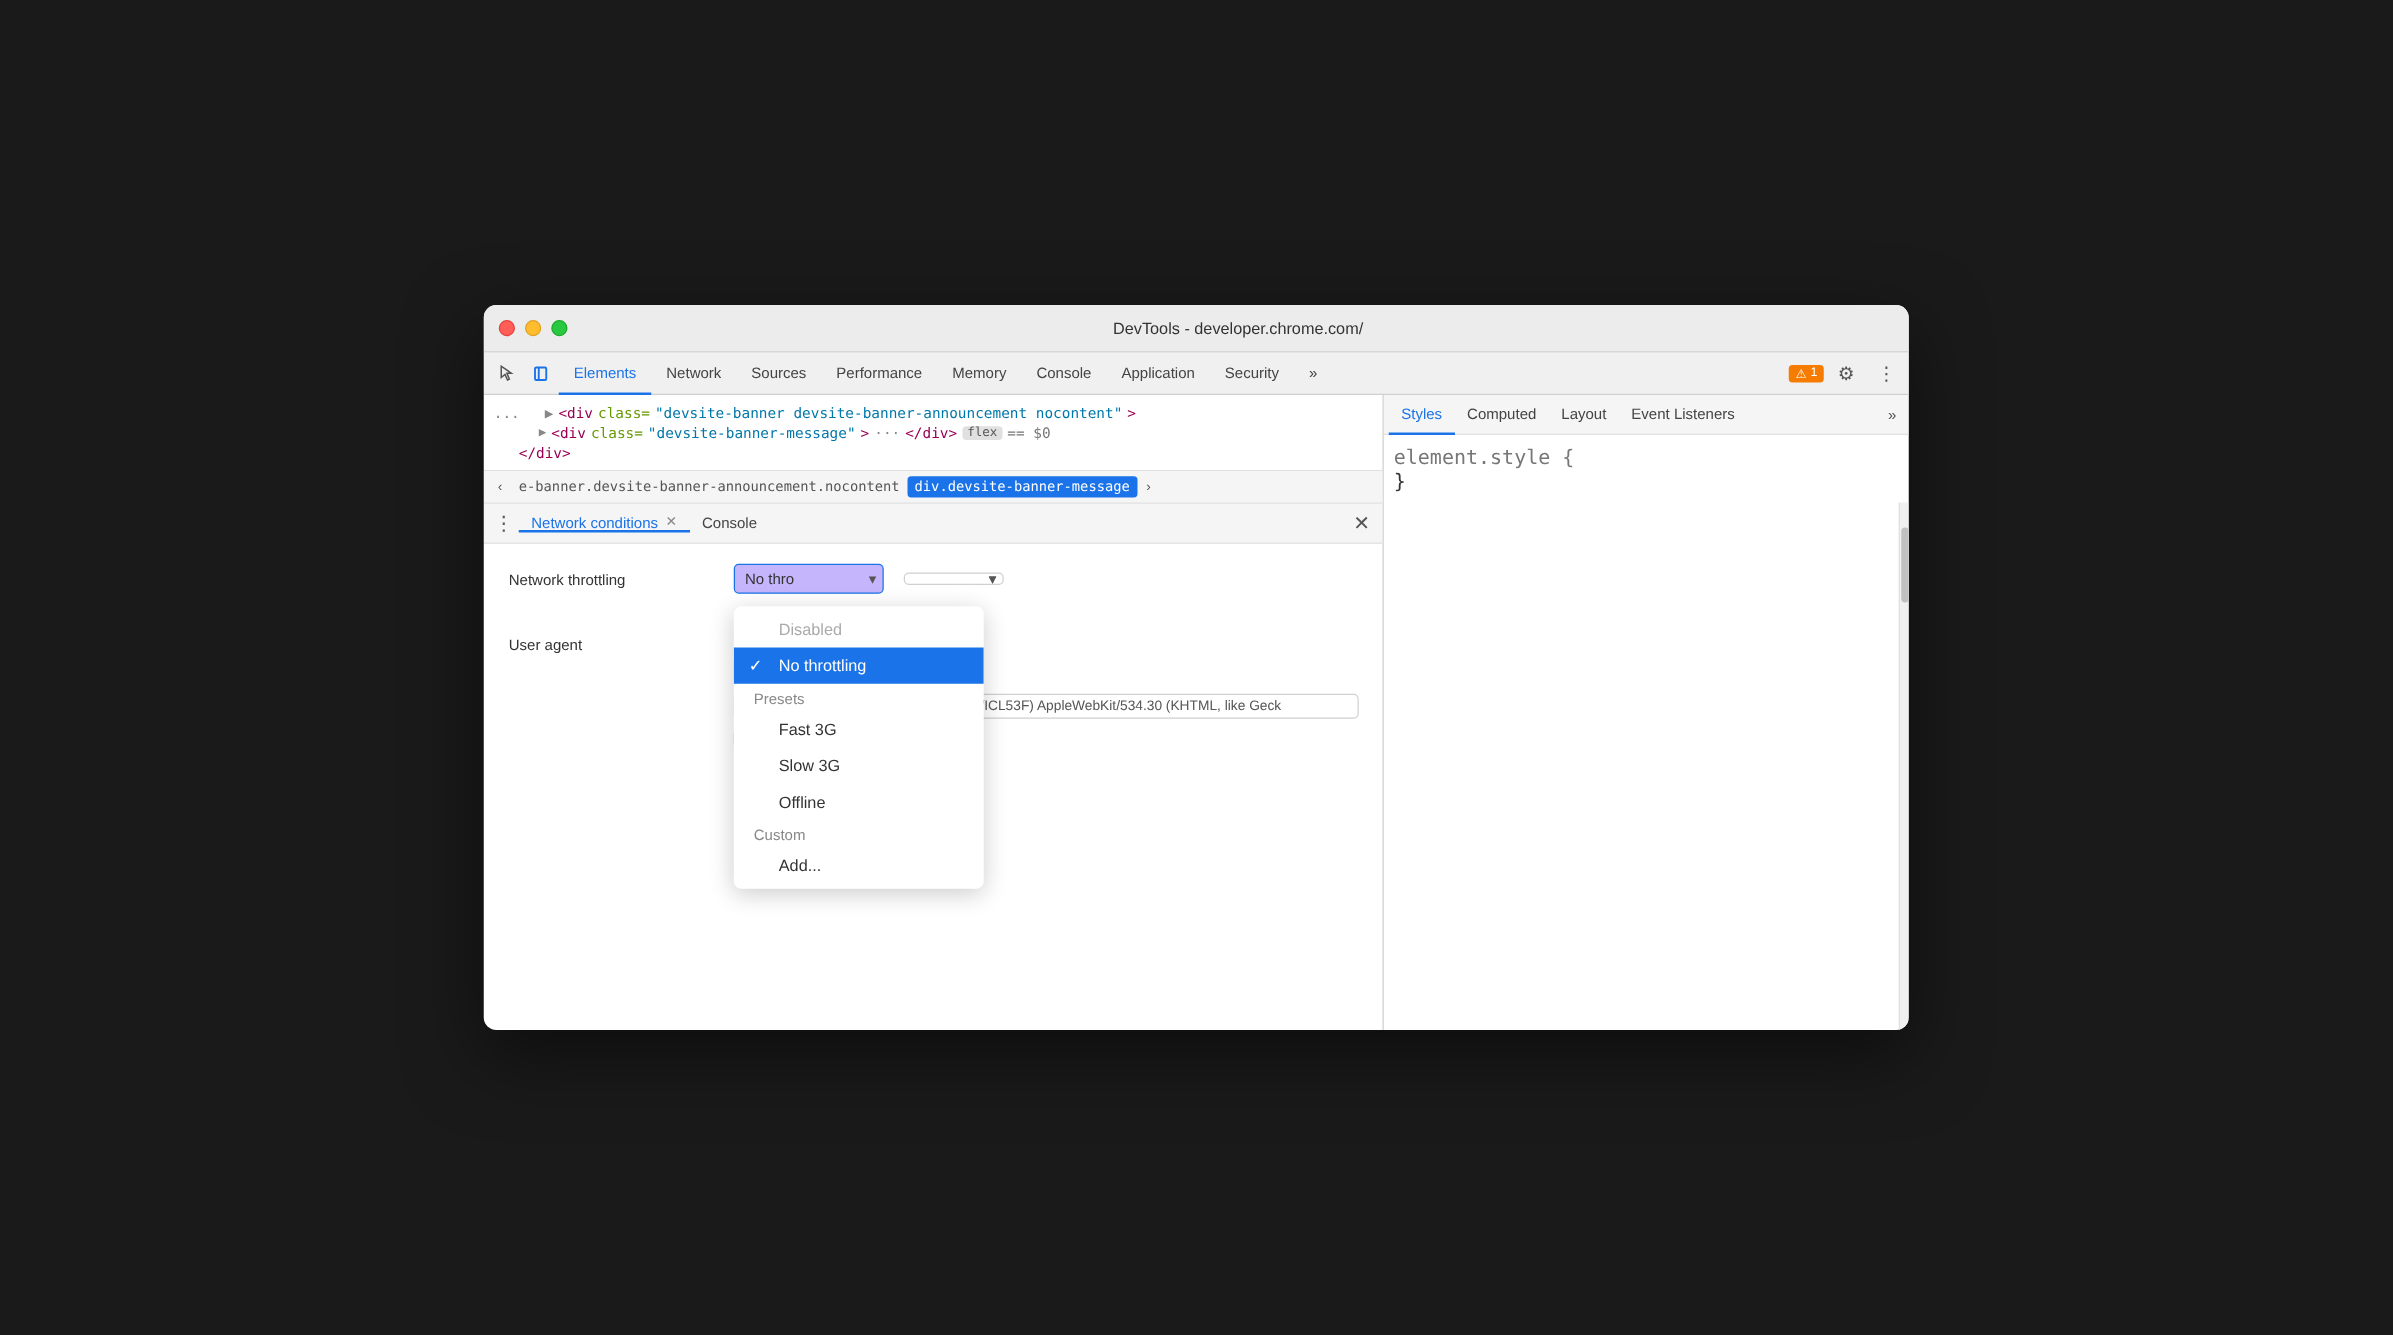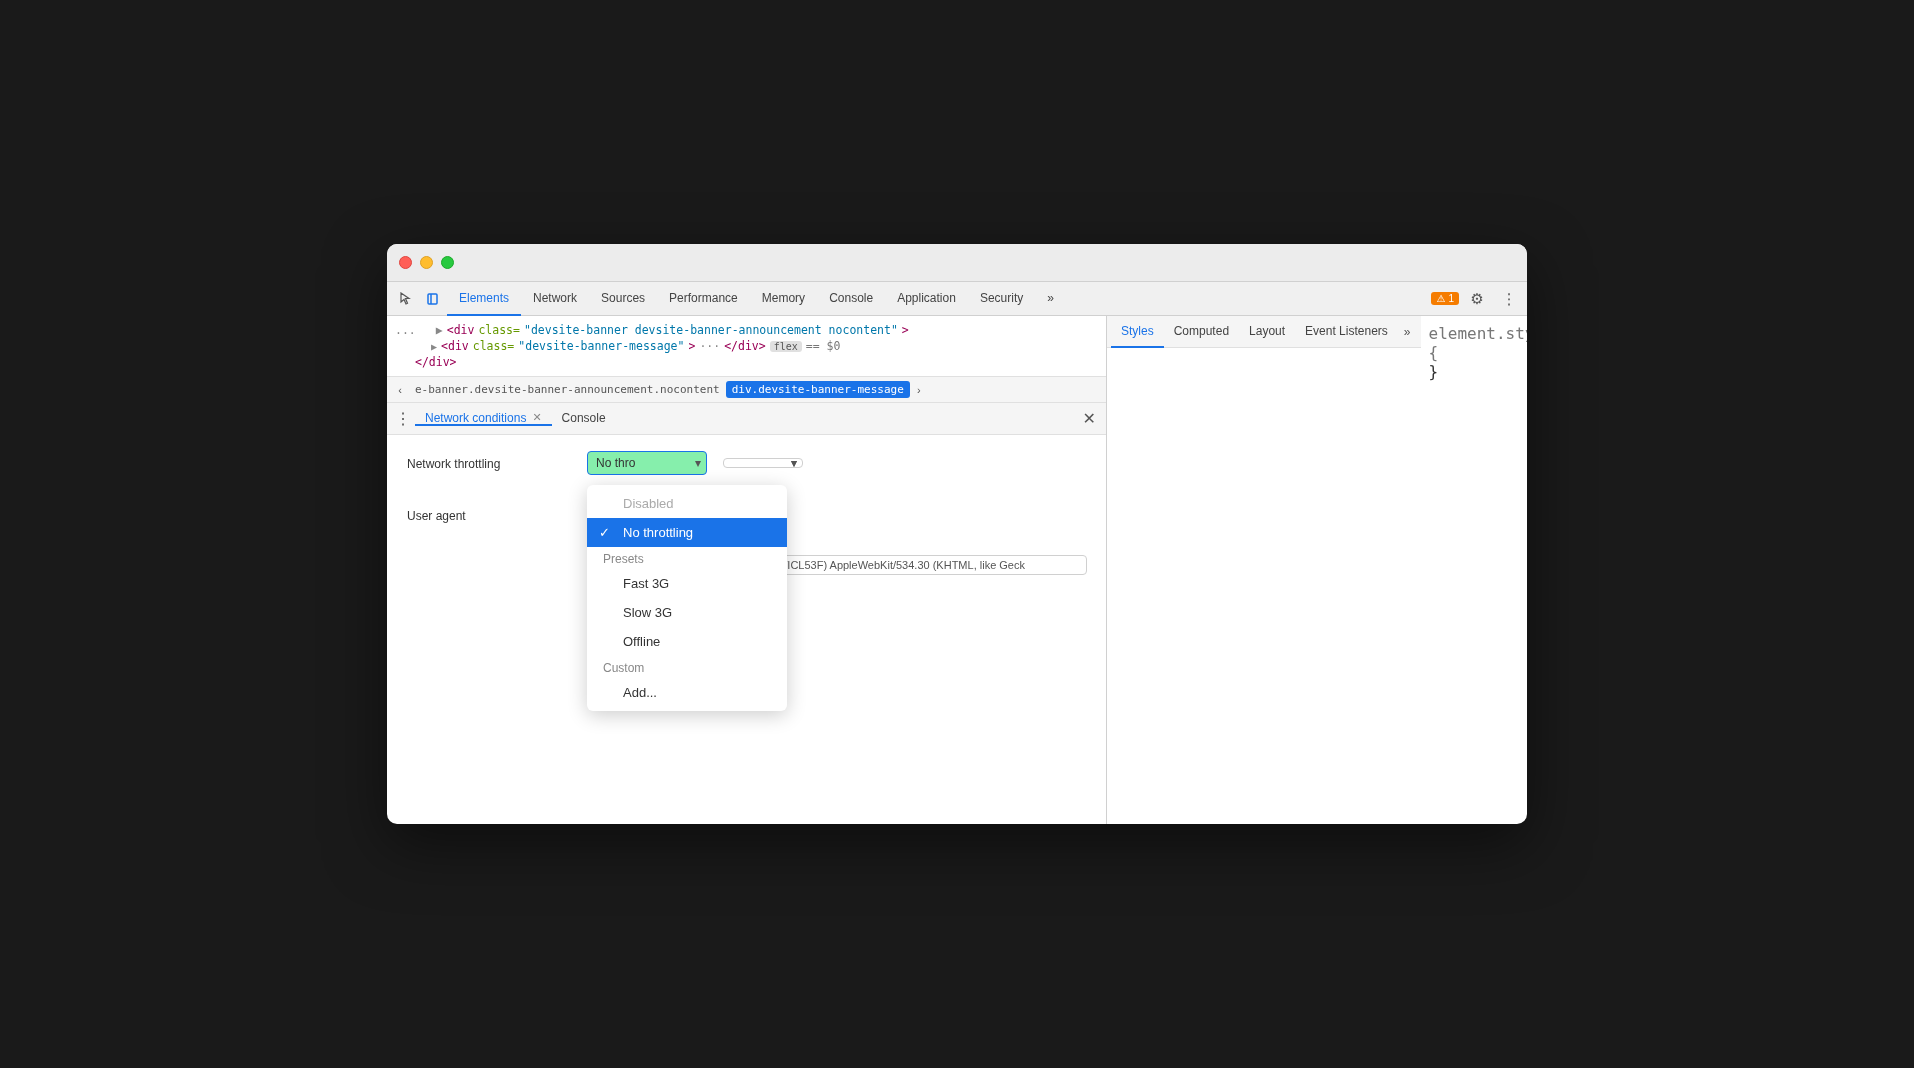--- a/index.html
+++ b/index.html
@@ -290,21 +290,21 @@
       width: 14px;
       height: 14px;
       cursor: pointer;
     }
     .throttle-select {
       border: 1.5px solid #1a73e8;
       border-radius: 4px;
       padding: 4px 24px 4px 8px;
       font-size: 12px;
       color: #333;
-      background: #86efac;
+      background: #c4b5fd;
       cursor: pointer;
       appearance: none;
       min-width: 160px;
     }
     .select-wrapper {
       position: relative;
       display: inline-block;
     }
     .select-wrapper::after {
       content: '▾';
@@ -363,20 +363,21 @@
     }
     .ua-row1 {
       display: flex;
       align-items: center;
       gap: 8px;
     }
     
     .right-panel {
       width: 420px;
       display: flex;
+      flex-direction: column;
       overflow: hidden;
       flex-shrink: 0;
     }
     .styles-tabs {
       display: flex;
       align-items: center;
       height: 32px;
       border-bottom: 1px solid #e0e0e0;
       background: #f5f5f5;
       padding: 0 4px;
@@ -512,20 +513,21 @@
 <body>
 
 <div class="window">
 
   <div class="title-bar">
     <div class="traffic-lights">
       <div class="traffic-light close"></div>
       <div class="traffic-light minimize"></div>
       <div class="traffic-light maximize"></div>
     </div>
+    <div class="title-text">DevTools - developer.chrome.com/</div>
   </div>
 
   <div class="devtools">
 
     <div class="devtools-tabs">
       <div class="devtools-tab-icon">
         <svg width="14" height="14" viewBox="0 0 14 14" fill="none">
           <path d="M3 1L3 10L6 7.5L8 12L9.5 11.3L7.5 6.5L11 6.5Z" stroke="#555" stroke-width="1.2" fill="none"></path>
         </svg>
       </div>

